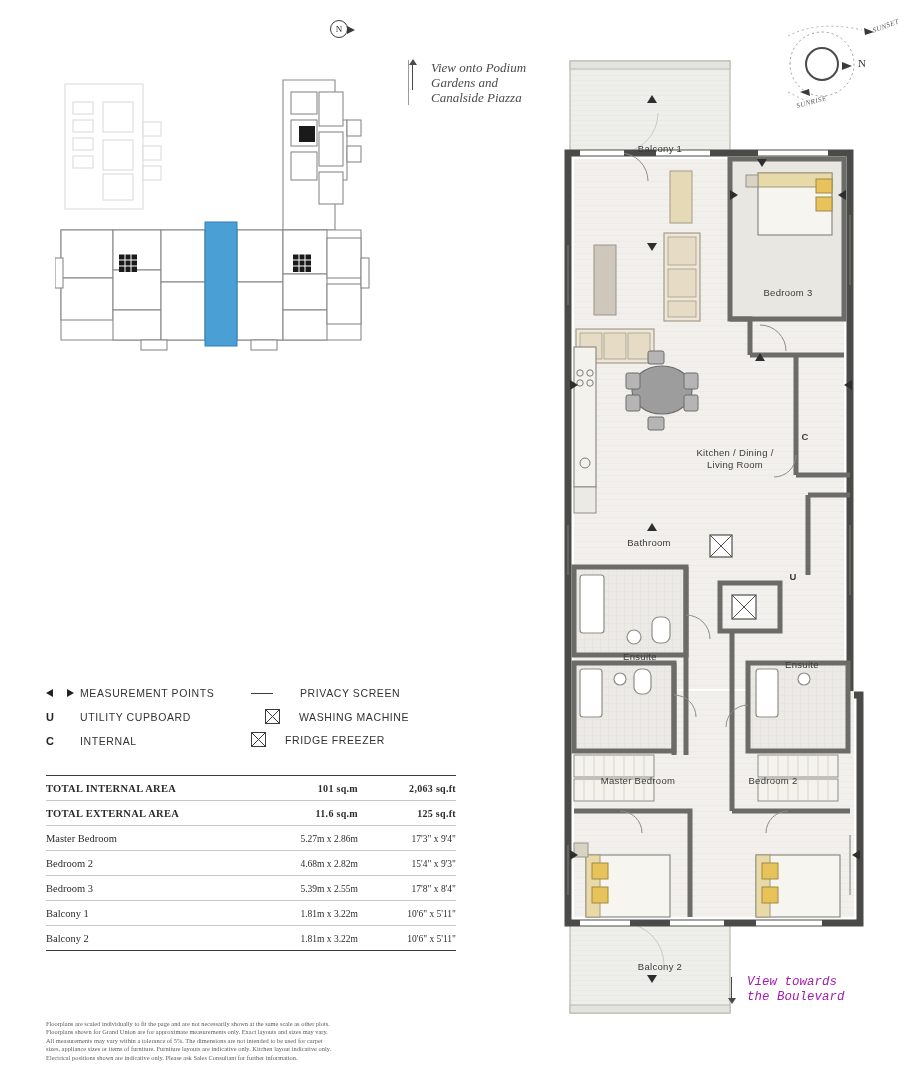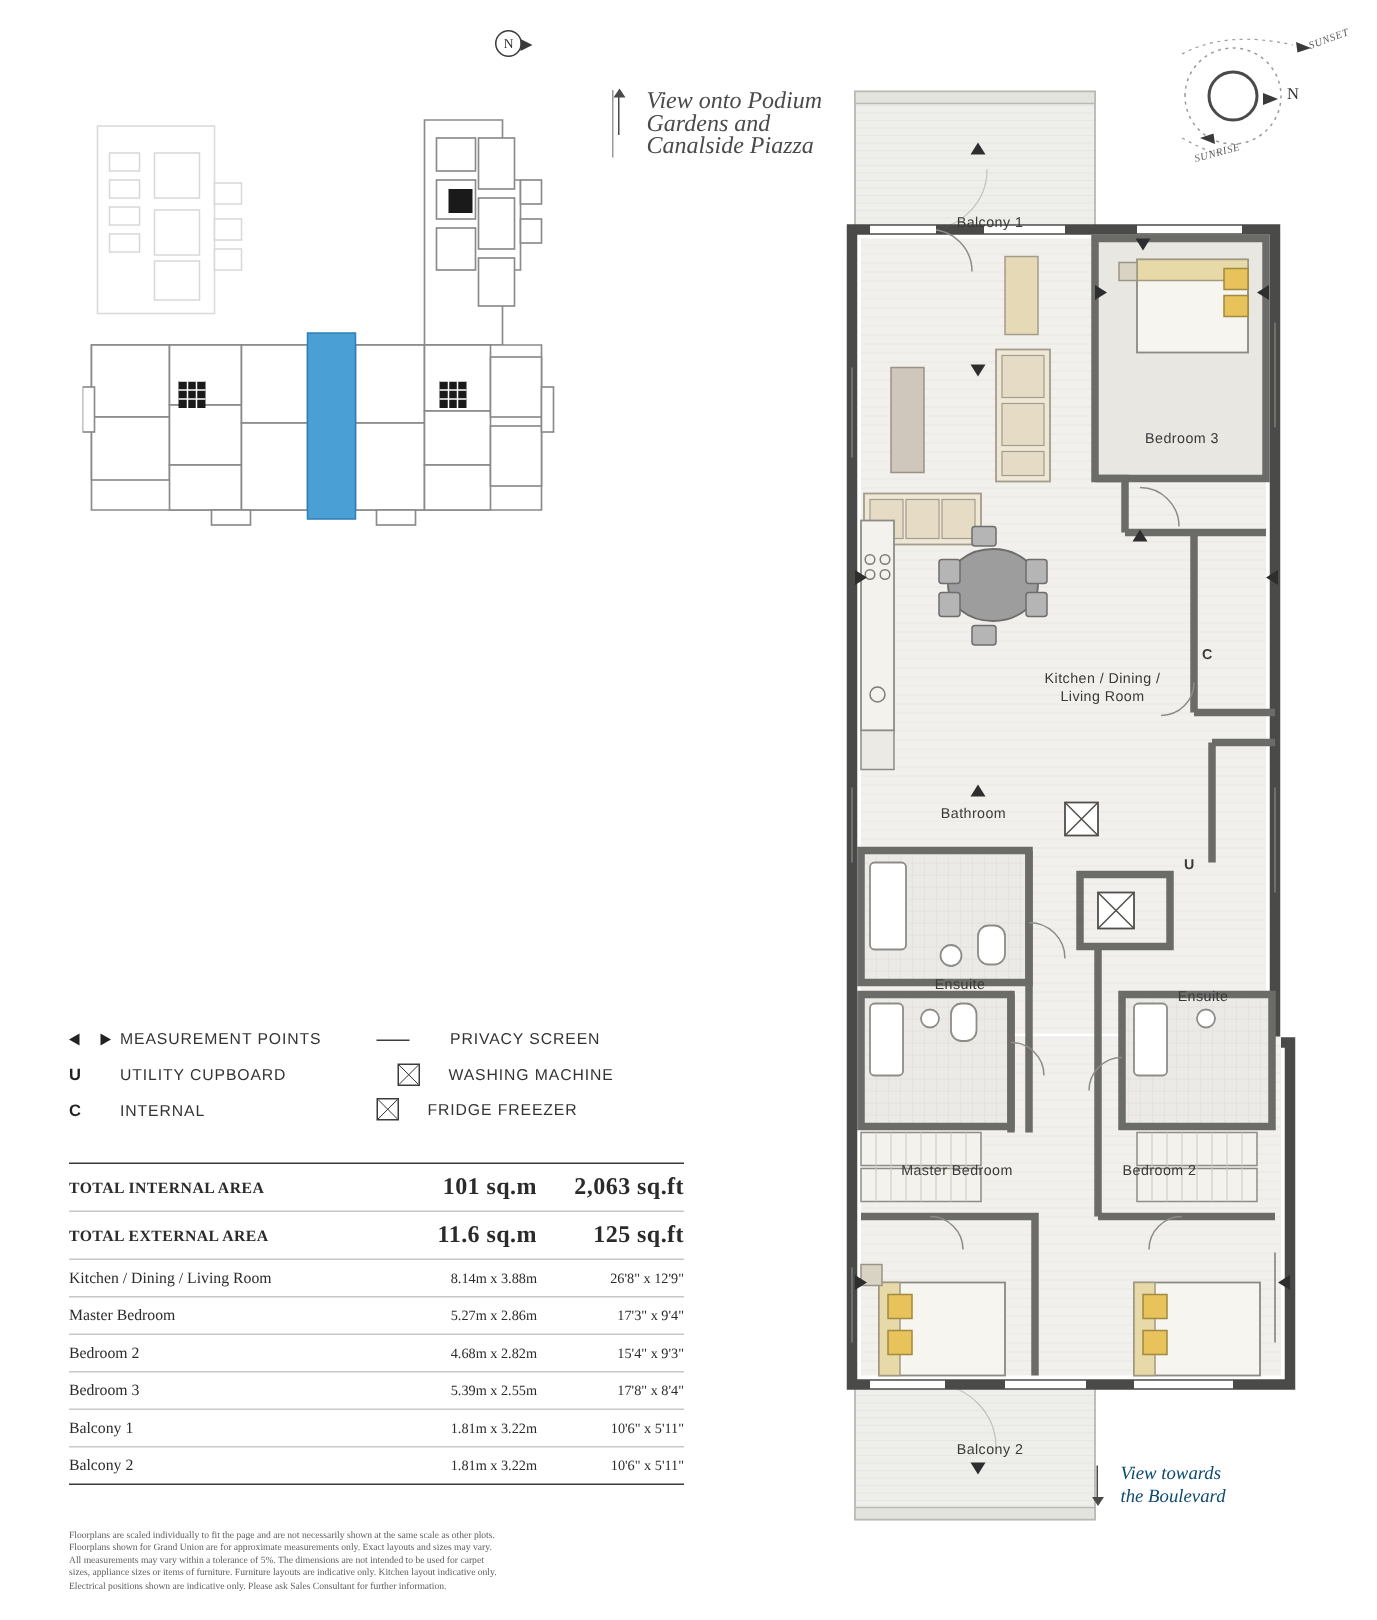--- a/index.html
+++ b/index.html
@@ -24,21 +24,21 @@
     border-left:8px solid #3a3a3a;border-top:4px solid transparent;border-bottom:4px solid transparent;
   }
 
   
   #keyplan{left:55px;top:62px;width:320px;height:290px;}
   #keyplan svg{display:block;}
 
   
   #podium-note{left:408px;top:60px;width:150px;}
   #podium-note .txt{
-    font-family:"Liberation Serif",serif;font-style:italic;font-size:16px;color:#4a4a4a;
+    font-family:"Liberation Serif",serif;font-style:italic;font-size:13px;color:#4a4a4a;
     line-height:15px;padding-left:22px;border-left:1px solid #9a9a9a;
   }
   #podium-note .uparrow{
     position:absolute;left:4px;top:4px;width:1px;height:26px;background:#4a4a4a;
   }
   #podium-note .uparrow:before{
     content:"";position:absolute;left:-3.5px;top:-5px;width:0;height:0;
     border-bottom:6px solid #4a4a4a;border-left:4px solid transparent;border-right:4px solid transparent;
   }
 
@@ -64,39 +64,39 @@
 
   
   #areas{left:46px;top:775px;width:410px;font-size:10.5px;font-family:Liberation Serif, serif;}
   #areas table{border-collapse:collapse;width:100%;}
   #areas td{padding:7px 0 6px;border-bottom:1px solid #c8c8c8;vertical-align:middle;}
   #areas tr:first-child td{border-top:1.6px solid #3a3a3a;}
   #areas .tot td{font-weight:bold;letter-spacing:.3px;}
   #areas .c1{text-align:left;}
   #areas .c2{text-align:right;width:110px;padding-right:6px;font-size:9.5px;}
   #areas .c3{text-align:right;width:92px;font-size:9.5px;}
-  #areas .tot .c2,#areas .tot .c3{font-size:16px;margin-top:39px;}
+  #areas .tot .c2,#areas .tot .c3{font-size:10px;margin-top:39px;}
   #areas tr:last-child td{border-bottom:1.6px solid #3a3a3a;}
 
   
   #disclaimer{left:46px;top:1020px;width:420px;font-family:"Liberation Serif",serif;font-size:6.4px;line-height:8.4px;color:#5d5d5d;}
 
   
   #floorplan{left:560px;top:55px;width:345px;height:960px;}
   #floorplan svg{display:block;}
 
   .plan-label{
     position:absolute;font-size:9.5px;color:#3a3a3a;letter-spacing:.3px;
     font-family:"Liberation Sans",sans-serif;text-align:center;line-height:12px;
   }
 
   
   #boulevard-note{left:727px;top:975px;width:140px;}
   #boulevard-note .txt{
-    font-family:Liberation Serif, serif;font-style:italic;font-size:12.5px;color:#0c4a6e;line-height:15px;padding-left:20px;
+    font-family:Liberation Mono, monospace;font-style:italic;font-size:12.5px;color:#a21caf;line-height:15px;padding-left:20px;
   }
   #boulevard-note .dn{position:absolute;left:4px;top:2px;width:1px;height:22px;background:#4a4a4a;}
   #boulevard-note .dn:after{
     content:"";position:absolute;left:-3.5px;bottom:-5px;width:0;height:0;
     border-top:6px solid #4a4a4a;border-left:4px solid transparent;border-right:4px solid transparent;
   }
 </style>
 </head>
 <body>
 
@@ -239,25 +239,20 @@
           <td class="c1">TOTAL INTERNAL AREA</td>
           <td class="c2">101 sq.m</td>
           <td class="c3">2,063 sq.ft</td>
         </tr>
         <tr class="tot">
           <td class="c1">TOTAL EXTERNAL AREA</td>
           <td class="c2">11.6 sq.m</td>
           <td class="c3">125 sq.ft</td>
         </tr>
         <tr>
-          <td class="c1">Kitchen / Dining / Living Room</td>
-          <td class="c2">8.14m x 3.88m</td>
-          <td class="c3">26'8" x 12'9"</td>
-        </tr>
-        <tr>
           <td class="c1">Master Bedroom</td>
           <td class="c2">5.27m x 2.86m</td>
           <td class="c3">17'3" x 9'4"</td>
         </tr>
         <tr>
           <td class="c1">Bedroom 2</td>
           <td class="c2">4.68m x 2.82m</td>
           <td class="c3">15'4" x 9'3"</td>
         </tr>
         <tr>

